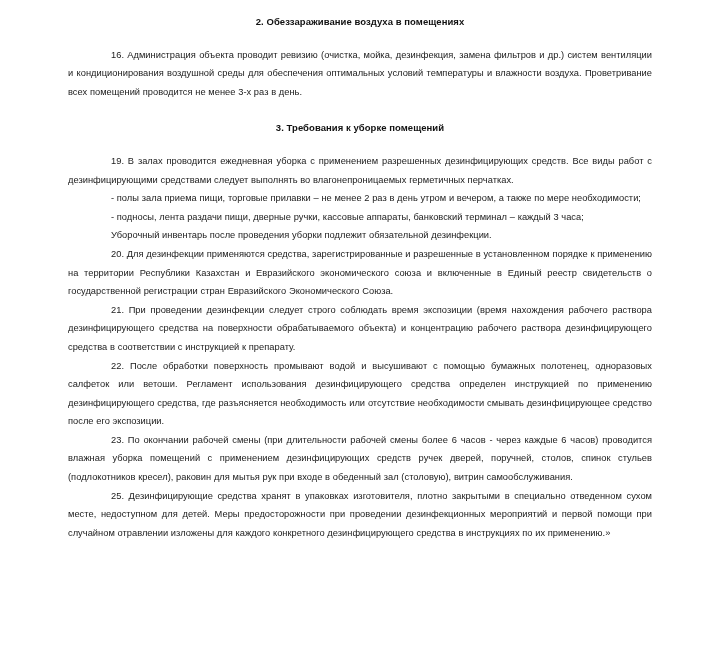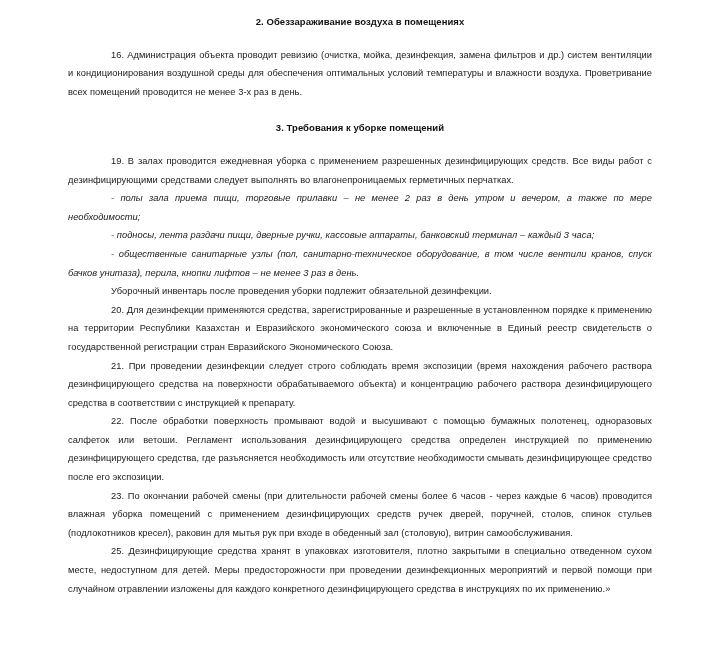--- a/index.html
+++ b/index.html
@@ -48,21 +48,20 @@
     text-align: justify;
     text-align-last: left;
     margin: 0;
     color: #1a1a1a;
     text-indent: 43px;
     letter-spacing: 0.02px;
     word-spacing: 0.1px;
   }
   .para.dash {
     text-indent: 43px;
-    font-style: italic;
   }
 </style>
 </head>
 <body>
 
 <div class="page">
   <div class="content">
 
     <div class="heading-1-spacer"></div>
 
@@ -79,21 +78,20 @@
 
     <div class="heading-2-spacer-bottom"></div>
 
     <p class="para">19. В залах проводится ежедневная уборка с применением разрешенных дезинфицирующих средств. Все виды работ с дезинфицирующими средствами следует выполнять во влагонепроницаемых герметичных перчатках.</p>
 
 
     <p class="para dash">- полы зала приема пищи, торговые прилавки – не менее 2 раз в день утром и вечером, а также по мере необходимости;</p>
 
     <p class="para dash">- подносы, лента раздачи пищи, дверные ручки, кассовые аппараты, банковский терминал – каждый 3 часа;</p>
 
-    <p class="para dash">- общественные санитарные узлы (пол, санитарно-техническое оборудование, в том числе вентили кранов, спуск бачков унитаза), перила, кнопки лифтов – не менее 3 раз в день.</p>
 
     <p class="para">Уборочный инвентарь после проведения уборки подлежит обязательной дезинфекции.</p>
 
     <p class="para">20. Для дезинфекции применяются средства, зарегистрированные и разрешенные в установленном порядке к применению на территории Республики Казахстан и Евразийского экономического союза и включенные в Единый реестр свидетельств о государственной регистрации стран Евразийского Экономического Союза.</p>
 
     <p class="para">21. При проведении дезинфекции следует строго соблюдать время экспозиции (время нахождения рабочего раствора дезинфицирующего средства на поверхности обрабатываемого объекта) и концентрацию рабочего раствора дезинфицирующего средства в соответствии с инструкцией к препарату.</p>
 
     <p class="para">22. После обработки поверхность промывают водой и высушивают с помощью бумажных полотенец, одноразовых салфеток или ветоши. Регламент использования дезинфицирующего средства определен инструкцией по применению дезинфицирующего средства, где разъясняется необходимость или отсутствие необходимости смывать дезинфицирующее средство после его экспозиции.</p>
 
     <p class="para">23. По окончании рабочей смены (при длительности рабочей смены более 6 часов - через каждые 6 часов) проводится влажная уборка помещений с применением дезинфицирующих средств ручек дверей, поручней, столов, спинок стульев (подлокотников кресел), раковин для мытья рук при входе в обеденный зал (столовую), витрин самообслуживания.</p>

